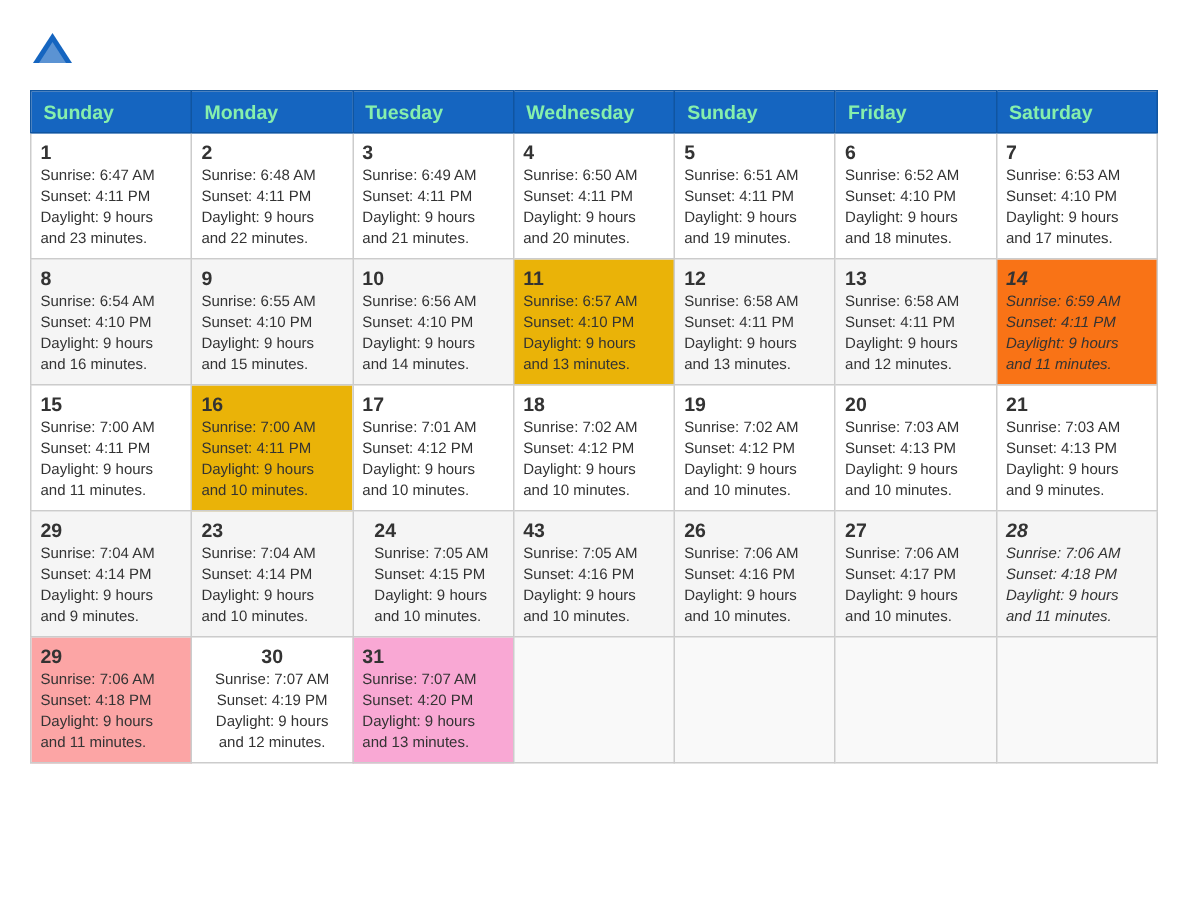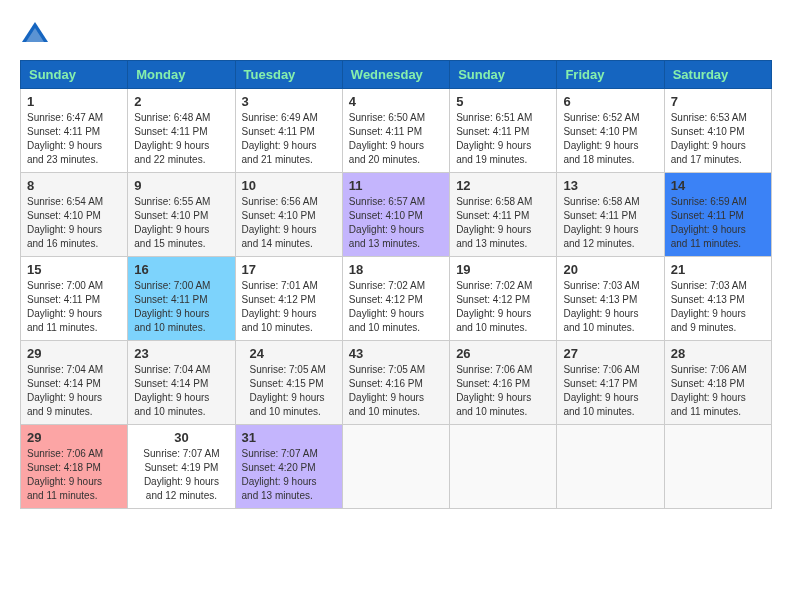--- a/index.html
+++ b/index.html
@@ -137,33 +137,33 @@
         <td style="background: rgb(255, 255, 255);"><span class="day-number">7</span>
         <span class="day-info">Sunrise: 6:53 AM<br>Sunset: 4:10 PM<br>Daylight: 9 hours and 17 minutes.</span></td>
       </tr>
       <tr>
         <td style="background: rgb(245, 245, 245);"><span class="day-number">8</span>
         <span class="day-info">Sunrise: 6:54 AM<br>Sunset: 4:10 PM<br>Daylight: 9 hours and 16 minutes.</span></td>
         <td style="background: rgb(245, 245, 245);"><span class="day-number">9</span>
         <span class="day-info">Sunrise: 6:55 AM<br>Sunset: 4:10 PM<br>Daylight: 9 hours and 15 minutes.</span></td>
         <td style="background: rgb(245, 245, 245);"><span class="day-number">10</span>
         <span class="day-info">Sunrise: 6:56 AM<br>Sunset: 4:10 PM<br>Daylight: 9 hours and 14 minutes.</span></td>
-        <td style="background: #c4b5fd;"><span class="day-number">11</span>
+        <td style="background: #eab308;"><span class="day-number">11</span>
         <span class="day-info">Sunrise: 6:57 AM<br>Sunset: 4:10 PM<br>Daylight: 9 hours and 13 minutes.</span></td>
         <td style="background: rgb(245, 245, 245);"><span class="day-number">12</span>
         <span class="day-info">Sunrise: 6:58 AM<br>Sunset: 4:11 PM<br>Daylight: 9 hours and 13 minutes.</span></td>
         <td style="background: rgb(245, 245, 245);"><span class="day-number">13</span>
         <span class="day-info">Sunrise: 6:58 AM<br>Sunset: 4:11 PM<br>Daylight: 9 hours and 12 minutes.</span></td>
-        <td style="background: #3b82f6;"><span class="day-number">14</span>
+        <td style="background: #f97316; font-style: italic;"><span class="day-number">14</span>
         <span class="day-info">Sunrise: 6:59 AM<br>Sunset: 4:11 PM<br>Daylight: 9 hours and 11 minutes.</span></td>
       </tr>
       <tr>
         <td style="background: rgb(255, 255, 255);"><span class="day-number">15</span>
         <span class="day-info">Sunrise: 7:00 AM<br>Sunset: 4:11 PM<br>Daylight: 9 hours and 11 minutes.</span></td>
-        <td style="background: #7dd3fc;"><span class="day-number">16</span>
+        <td style="background: #eab308;"><span class="day-number">16</span>
         <span class="day-info">Sunrise: 7:00 AM<br>Sunset: 4:11 PM<br>Daylight: 9 hours and 10 minutes.</span></td>
         <td style="background: rgb(255, 255, 255);"><span class="day-number">17</span>
         <span class="day-info">Sunrise: 7:01 AM<br>Sunset: 4:12 PM<br>Daylight: 9 hours and 10 minutes.</span></td>
         <td style="background: rgb(255, 255, 255);"><span class="day-number">18</span>
         <span class="day-info">Sunrise: 7:02 AM<br>Sunset: 4:12 PM<br>Daylight: 9 hours and 10 minutes.</span></td>
         <td style="background: rgb(255, 255, 255);"><span class="day-number">19</span>
         <span class="day-info">Sunrise: 7:02 AM<br>Sunset: 4:12 PM<br>Daylight: 9 hours and 10 minutes.</span></td>
         <td style="background: rgb(255, 255, 255);"><span class="day-number">20</span>
         <span class="day-info">Sunrise: 7:03 AM<br>Sunset: 4:13 PM<br>Daylight: 9 hours and 10 minutes.</span></td>
         <td style="background: rgb(255, 255, 255);"><span class="day-number">21</span>
@@ -175,29 +175,29 @@
         <td style="background: rgb(245, 245, 245);"><span class="day-number">23</span>
         <span class="day-info">Sunrise: 7:04 AM<br>Sunset: 4:14 PM<br>Daylight: 9 hours and 10 minutes.</span></td>
         <td style="background: rgb(245, 245, 245); padding-left: 14px;"><span class="day-number">24</span>
         <span class="day-info">Sunrise: 7:05 AM<br>Sunset: 4:15 PM<br>Daylight: 9 hours and 10 minutes.</span></td>
         <td style="background: rgb(245, 245, 245);"><span class="day-number">43</span>
         <span class="day-info">Sunrise: 7:05 AM<br>Sunset: 4:16 PM<br>Daylight: 9 hours and 10 minutes.</span></td>
         <td style="background: rgb(245, 245, 245);"><span class="day-number">26</span>
         <span class="day-info">Sunrise: 7:06 AM<br>Sunset: 4:16 PM<br>Daylight: 9 hours and 10 minutes.</span></td>
         <td style="background: rgb(245, 245, 245);"><span class="day-number">27</span>
         <span class="day-info">Sunrise: 7:06 AM<br>Sunset: 4:17 PM<br>Daylight: 9 hours and 10 minutes.</span></td>
-        <td style="background: rgb(245, 245, 245);"><span class="day-number">28</span>
+        <td style="background: rgb(245, 245, 245); font-style: italic;"><span class="day-number">28</span>
         <span class="day-info">Sunrise: 7:06 AM<br>Sunset: 4:18 PM<br>Daylight: 9 hours and 11 minutes.</span></td>
       </tr>
       <tr>
         <td style="background: #fca5a5;"><span class="day-number">29</span>
         <span class="day-info">Sunrise: 7:06 AM<br>Sunset: 4:18 PM<br>Daylight: 9 hours and 11 minutes.</span></td>
         <td style="background: rgb(255, 255, 255); text-align: center;"><span class="day-number">30</span>
         <span class="day-info">Sunrise: 7:07 AM<br>Sunset: 4:19 PM<br>Daylight: 9 hours and 12 minutes.</span></td>
-        <td style="background: #c4b5fd;"><span class="day-number">31</span>
+        <td style="background: #f9a8d4;"><span class="day-number">31</span>
         <span class="day-info">Sunrise: 7:07 AM<br>Sunset: 4:20 PM<br>Daylight: 9 hours and 13 minutes.</span></td>
         <td class="empty-cell"></td>
         <td class="empty-cell"></td>
         <td class="empty-cell"></td>
         <td class="empty-cell"></td>
       </tr>
     </tbody>
 </table>
 
 </body></html>

